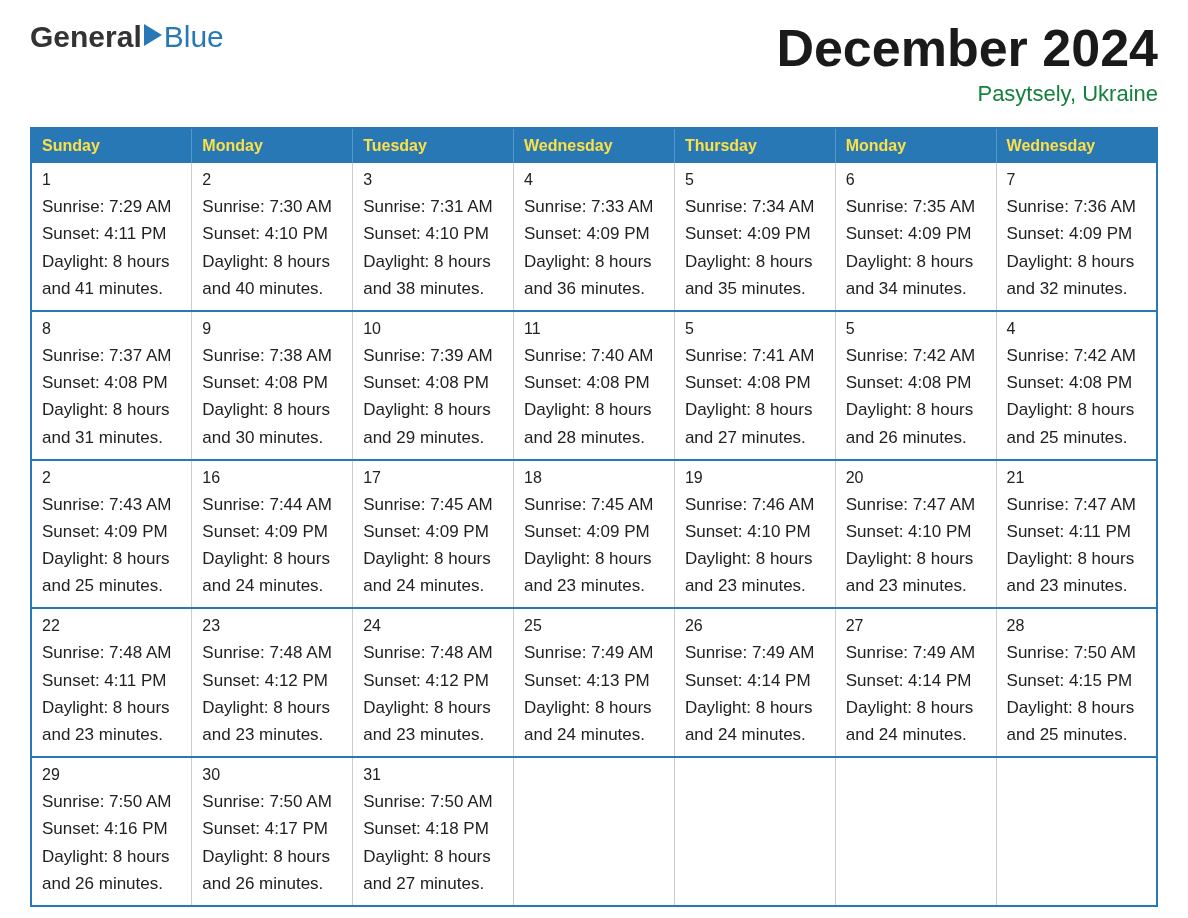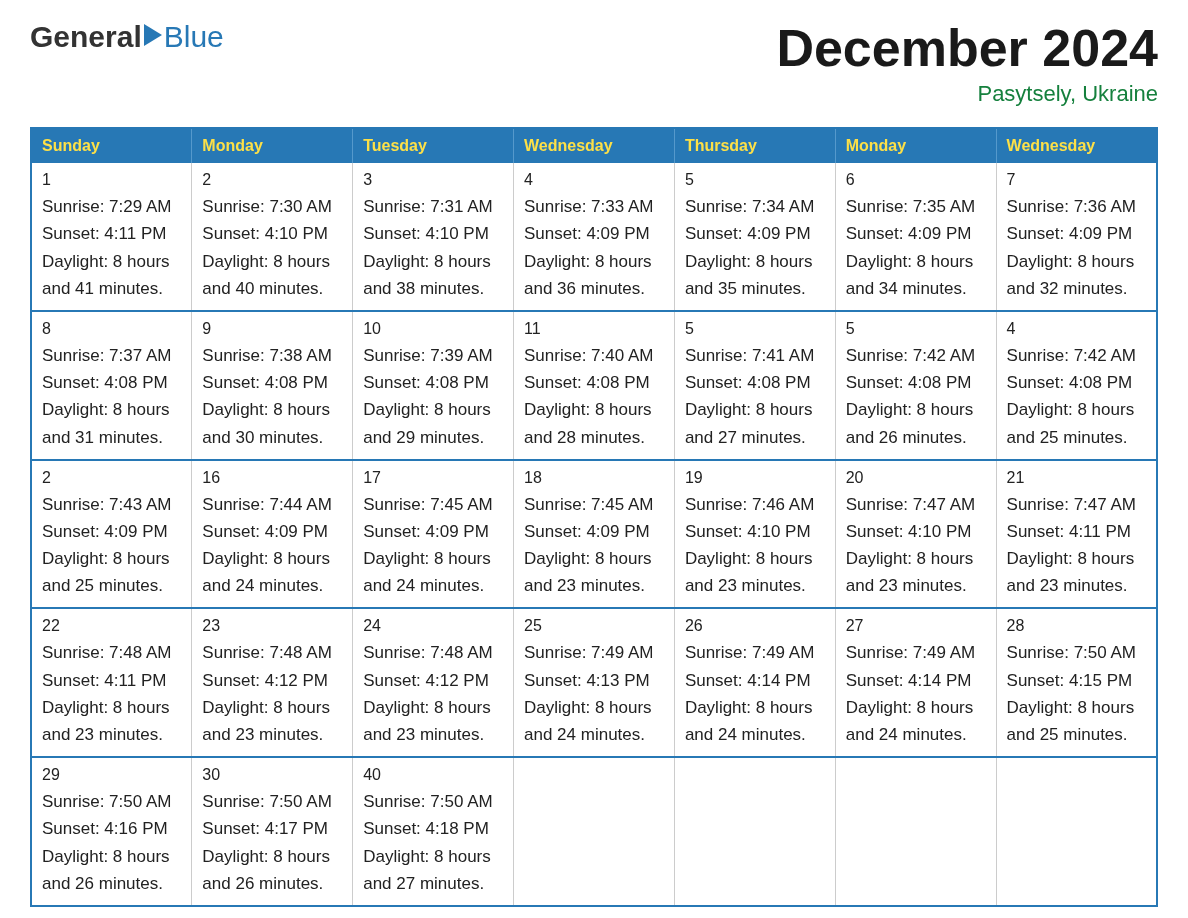--- a/index.html
+++ b/index.html
@@ -265,21 +265,21 @@
       <tr>
         <td>
           <span class="day-number">29</span>
           <div class="day-info">Sunrise: 7:50 AM<br>Sunset: 4:16 PM<br>Daylight: 8 hours<br>and 26 minutes.</div>
         </td>
         <td>
           <span class="day-number">30</span>
           <div class="day-info">Sunrise: 7:50 AM<br>Sunset: 4:17 PM<br>Daylight: 8 hours<br>and 26 minutes.</div>
         </td>
         <td>
-          <span class="day-number">40</span>
+          <span class="day-number">31</span>
           <div class="day-info">Sunrise: 7:50 AM<br>Sunset: 4:18 PM<br>Daylight: 8 hours<br>and 27 minutes.</div>
         </td>
         <td class="empty-cell"></td>
         <td class="empty-cell"></td>
         <td class="empty-cell"></td>
         <td class="empty-cell"></td>
       </tr>
     </tbody>
 </table>
 

